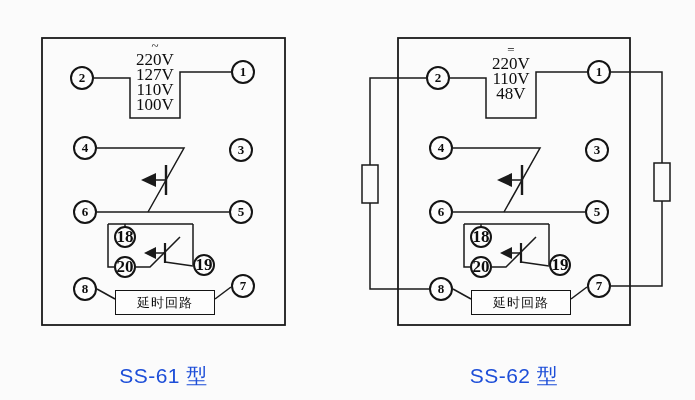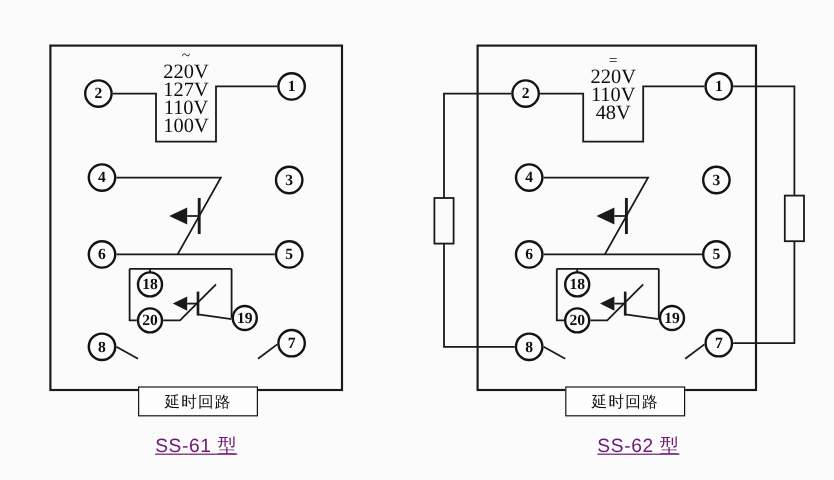--- a/index.html
+++ b/index.html
@@ -7,30 +7,30 @@
   body { font-family:"Liberation Sans", sans-serif; color:#111; }
   .canvas { position:relative; width:695px; height:400px; background:#fbfbfb; overflow:hidden; }
   svg.wires { position:absolute; left:0; top:0; }
   .term {
     position:absolute; width:24px; height:24px;
     border:2px solid #141414; border-radius:50%;
     background:#fdfdfd; display:flex; align-items:center; justify-content:center;
     font-weight:bold; font-size:13px; color:#0d0d0d;
     font-family:"Liberation Serif", serif;
   }
-  .term.sm { width:22px; height:22px; font-size:13px; }
+  .term.sm { width:22px; height:22px; font-size:17px; }
   .vstack { position:absolute; text-align:center; color:#0d0d0d; font-family:"Liberation Serif", serif; }
   .vsym  { font-size:13px; line-height:12px; }
   .vline { font-size:17px; line-height:15px; }
   .delaybox {
     position:absolute; border:1.6px solid #141414; background:#fdfdfd;
     display:flex; align-items:center; justify-content:center;
-    font-size:13px; letter-spacing:1px; color:#0d0d0d;margin-top:32px;
+    font-size:13px; letter-spacing:1px; color:#0d0d0d;
   }
-  .caption { position:absolute; text-align:center; font-size:16px; letter-spacing:0.5px; color:#701a75;text-decoration:underline; }
+  .caption { position:absolute; text-align:center; font-size:21px; letter-spacing:0.5px; color:#1d4ed8; }
 </style>
 </head>
 <body>
 
 <div class="canvas">
 
   <svg class="wires" width="695" height="400" viewBox="0 0 695 400">
     <defs>
       <g id="inner" stroke="#1a1a1a" stroke-width="1.5" fill="none">
 
@@ -111,15 +111,15 @@
   <div class="term" style="left:429px;top:200px">6</div>
   <div class="term" style="left:585px;top:200px">5</div>
   <div class="term sm" style="left:470px;top:226px">18</div>
   <div class="term sm" style="left:470px;top:256px">20</div>
   <div class="term sm" style="left:549px;top:254px">19</div>
   <div class="term" style="left:429px;top:277px">8</div>
   <div class="term" style="left:587px;top:274px">7</div>
 
   <div class="delaybox" style="left:471px;top:290px;width:100px;height:25px">延时回路</div>
 
-  <div class="caption" style="left:416px;top:362px;width:232px">SS-62 型</div>
+  <div class="caption" style="left:398px;top:362px;width:232px">SS-62 型</div>
 
 </div>
 
 </body></html>

